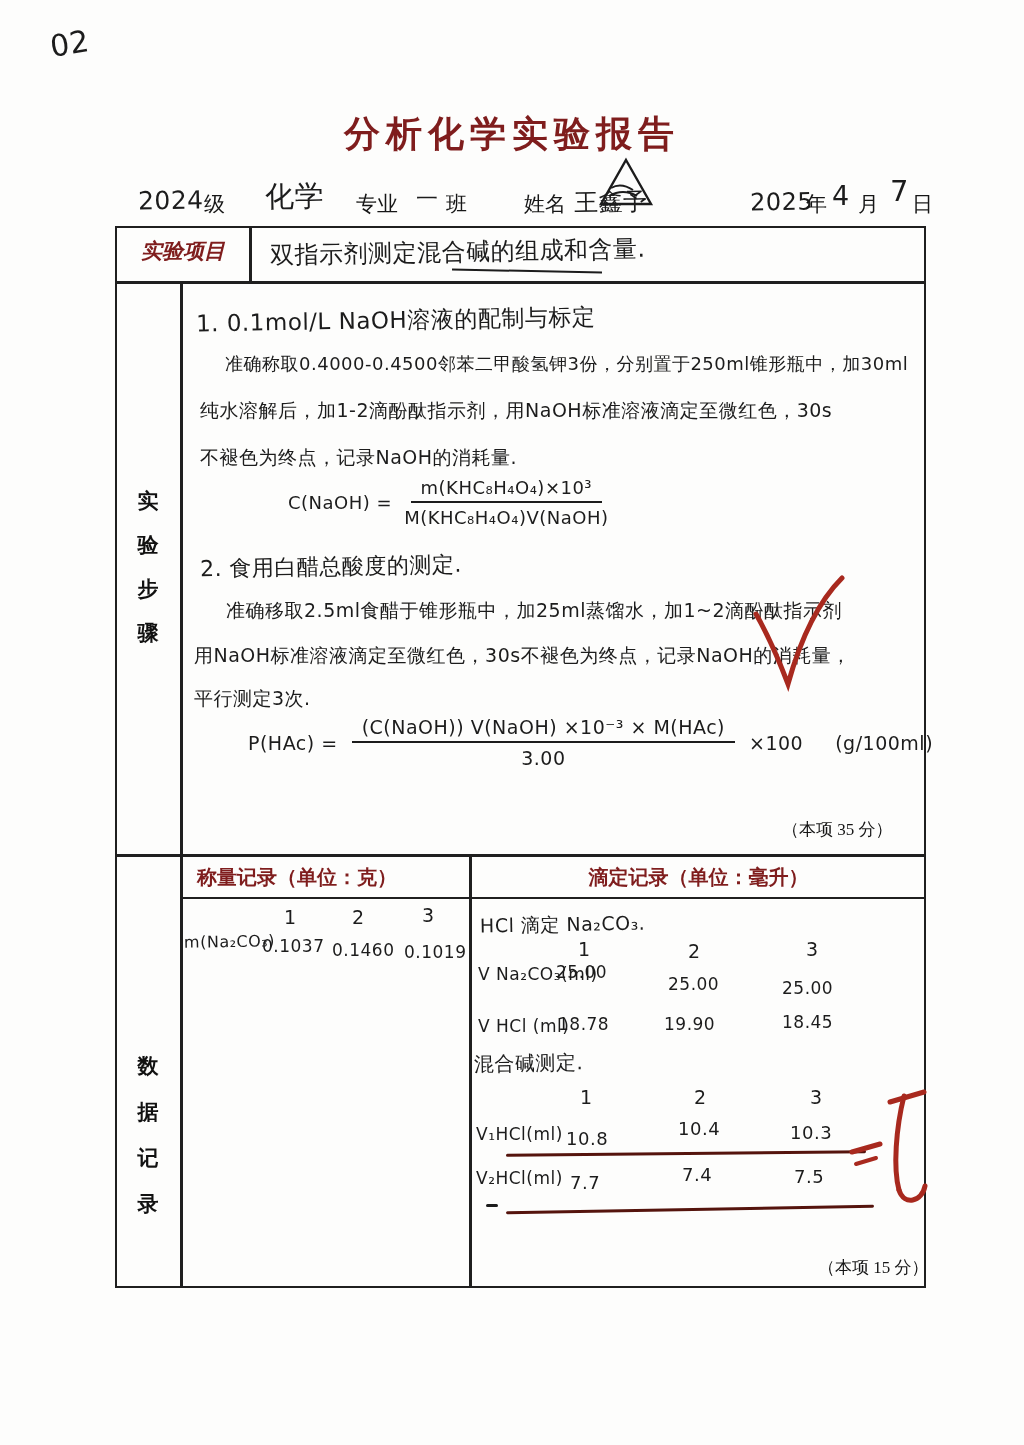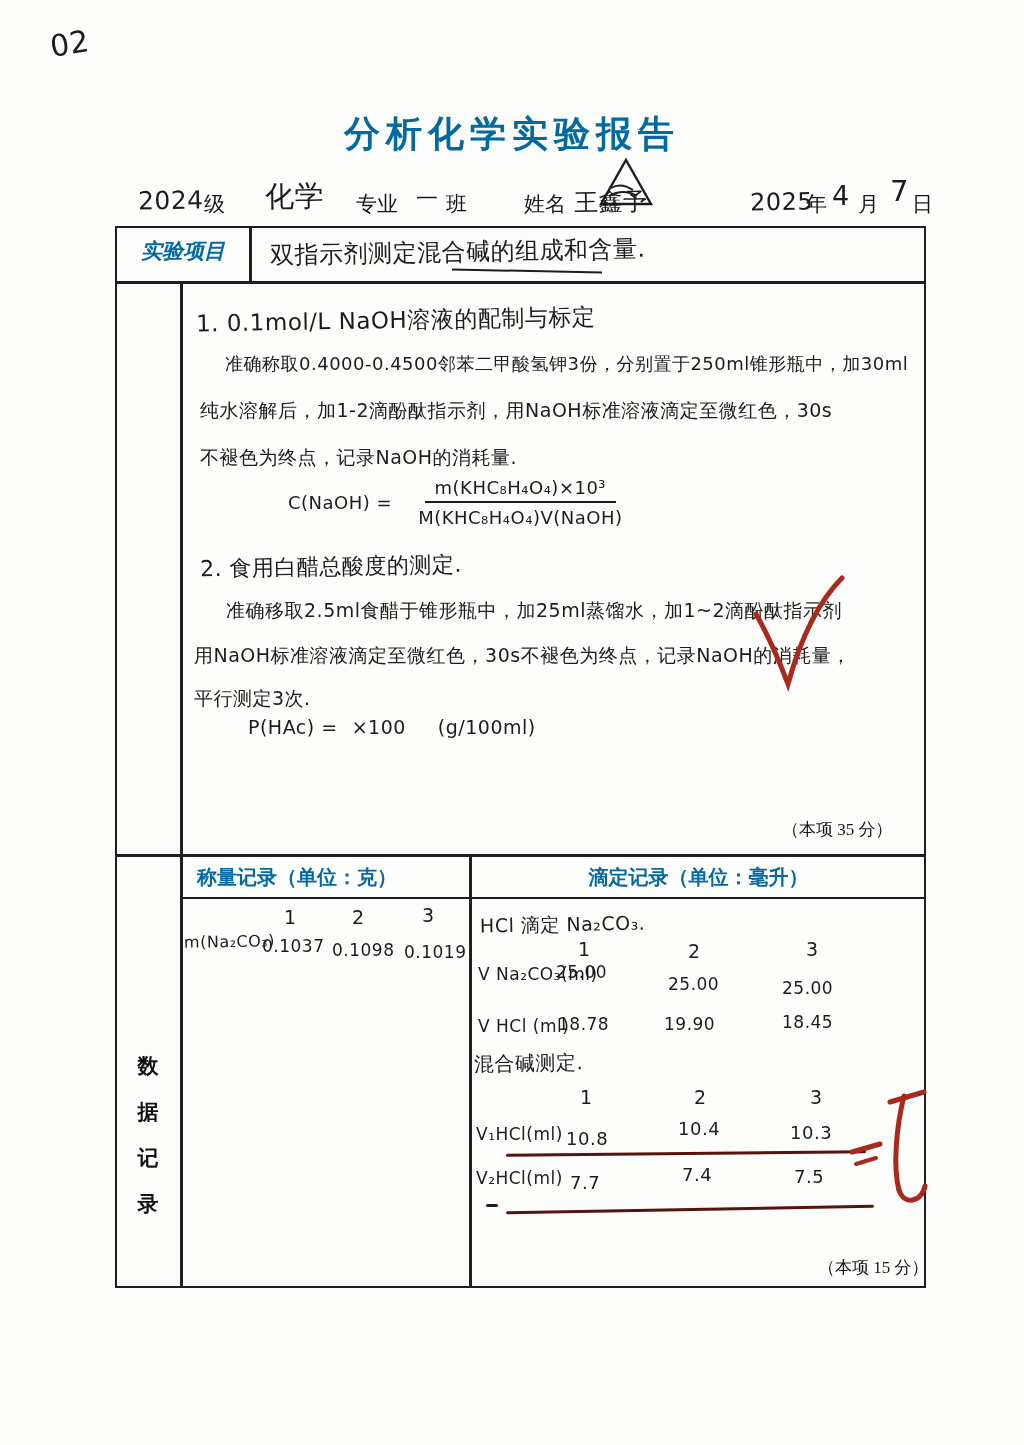--- a/index.html
+++ b/index.html
@@ -7,21 +7,21 @@
     width:1024px; height:1445px;
     background:#ffffff;
     font-family:"Liberation Sans", sans-serif;
     color:#1a1a1a;
     overflow:hidden;
   }
   #page { position:relative; width:1024px; height:1445px; background:#fdfdfc; }
 
   
   .print { font-family:"Liberation Serif", serif; color:#161616; }
-  .plabel { font-family:"Liberation Serif", serif; font-weight:bold; color:#0369a1; }
+  .plabel { font-family:"Liberation Serif", serif; font-weight:bold; color:#7f1d1d; }
 
   
   .hw {
     font-family:"DejaVu Sans", sans-serif;
     color:#1c1c1c;
     white-space:nowrap;
     letter-spacing:0.5px;
   }
   .tilt-l { transform:rotate(-1deg); }
 
@@ -37,21 +37,21 @@
 
   .v-label {
     position:absolute; display:flex; flex-direction:column;
     align-items:center; justify-content:center; gap:16px;
     font-family:"Liberation Serif", serif; font-weight:bold;
     font-size:21px; color:#111;
   }
   .v-label span { display:block; }
 
   
-  .formula { position:absolute; display:flex; align-items:center; gap:26px; }
+  .formula { position:absolute; display:flex; align-items:center; gap:12px; }
   .frac { display:inline-flex; flex-direction:column; align-items:center; }
   .frac .num { padding:0 10px 3px; border-bottom:2px solid #1c1c1c; }
   .frac .den { padding-top:4px; }
 
   .redline { position:absolute; height:3px; background:#55140d; border-radius:2px; }
 
   svg { position:absolute; overflow:visible; }
 </style>
 </head>
 <body>
@@ -86,20 +86,23 @@
   <div class="rule" style="left:249px; top:226px; width:2.5px; height:57px;"></div>
   <div class="rule" style="left:180px; top:281px; width:2.5px; height:1007px;"></div>
   <div class="rule" style="left:115px; top:854px; width:811px; height:2.5px;"></div>
   <div class="rule" style="left:181px; top:897px; width:745px; height:2px;"></div>
   <div class="rule" style="left:469px; top:854px; width:2.5px; height:434px;"></div>
 
   <div class="abs plabel" style="left:118px; top:237px; width:130px; text-align:center; font-size:21px;font-style:italic;">实验项目</div>
   <div class="abs hw tilt-l" style="left:270px; top:236px; font-size:24px;">双指示剂测定混合碱的组成和含量.</div>
   <div class="abs" style="left:452px; top:270px; width:150px; height:2px; background:#1c1c1c; transform:rotate(1.2deg);"></div>
 
+  <div class="v-label" style="left:116px; top:282px; width:64px; height:570px; gap:17px;">
+    <span style="width:24px; line-height:44px; word-break:break-all; text-align:center;">实验步骤</span>
+  </div>
   <div class="v-label" style="left:116px; top:855px; width:64px; height:560px; gap:17px;">
     <span style="width:24px; line-height:46px; word-break:break-all; text-align:center;">数据记录</span>
   </div>
 
   <div class="abs hw tilt-l" style="left:196px; top:305px; font-size:23px;">1. 0.1mol/L NaOH溶液的配制与标定</div>
   <div class="abs hw" style="left:225px; top:352px; font-size:18px;">准确称取0.4000-0.4500邻苯二甲酸氢钾3份，分别置于250ml锥形瓶中，加30ml</div>
   <div class="abs hw" style="left:200px; top:398px; font-size:19px;">纯水溶解后，加1-2滴酚酞指示剂，用NaOH标准溶液滴定至微红色，30s</div>
   <div class="abs hw" style="left:200px; top:445px; font-size:19px;">不褪色为终点，记录NaOH的消耗量.</div>
 
   <div class="formula hw" style="left:288px; top:477px; font-size:18px;">
@@ -114,35 +117,39 @@
   <div class="abs hw" style="left:226px; top:598px; font-size:19px;">准确移取2.5ml食醋于锥形瓶中，加25ml蒸馏水，加1~2滴酚酞指示剂</div>
   <div class="abs hw" style="left:194px; top:643px; font-size:19px;">用NaOH标准溶液滴定至微红色，30s不褪色为终点，记录NaOH的消耗量，</div>
   <div class="abs hw" style="left:194px; top:686px; font-size:19px;">平行测定3次.</div>
 
   <svg style="left:742px; top:570px;" width="108" height="128" viewBox="0 0 108 128">
     <path d="M14 44 Q30 72 46 114 Q66 42 100 8" fill="none" stroke="#a8291e" stroke-width="5" stroke-linecap="round"></path>
   </svg>
 
   <div class="formula hw" style="left:248px; top:716px; font-size:19px; gap:14px;">
     <span>P(HAc) =</span>
+    <span class="frac">
+      <span class="num">(C(NaOH)) V(NaOH) ×10⁻³ × M(HAc)</span>
+      <span class="den">3.00</span>
+    </span>
     <span>×100</span>
     <span style="margin-left:18px;">(g/100ml)</span>
   </div>
 
   <div class="abs print" style="left:782px; top:818px; font-size:17px;">（本项 35 分）</div>
 
   <div class="abs plabel" style="left:181px; top:864px; width:232px; text-align:center; font-size:20px;">称量记录（单位：克）</div>
 
   <span class="abs hw" style="left:284px; top:906px; font-size:19px;">1</span>
   <span class="abs hw" style="left:352px; top:906px; font-size:19px;">2</span>
   <span class="abs hw" style="left:422px; top:904px; font-size:19px;">3</span>
 
   <span class="abs hw tilt-l" style="left:184px; top:932px; font-size:16px;">m(Na₂CO₃)</span>
   <span class="abs hw" style="left:262px; top:936px; font-size:17px;">0.1037</span>
-  <span class="abs hw" style="left:332px; top:940px; font-size:17px;">0.1098</span>
+  <span class="abs hw" style="left:332px; top:940px; font-size:17px;">0.1460</span>
   <span class="abs hw" style="left:404px; top:942px; font-size:17px;">0.1019</span>
 
   <div class="abs plabel" style="left:471px; top:864px; width:455px; text-align:center; font-size:20px;">滴定记录（单位：毫升）</div>
 
   <div class="abs hw tilt-l" style="left:480px; top:912px; font-size:19px;">HCl 滴定 Na₂CO₃.</div>
   <span class="abs hw" style="left:578px; top:938px; font-size:19px;">1</span>
   <span class="abs hw" style="left:688px; top:940px; font-size:19px;">2</span>
   <span class="abs hw" style="left:806px; top:938px; font-size:19px;">3</span>
 
   <span class="abs hw" style="left:478px; top:964px; font-size:17px;">V Na₂CO₃(ml)</span>

